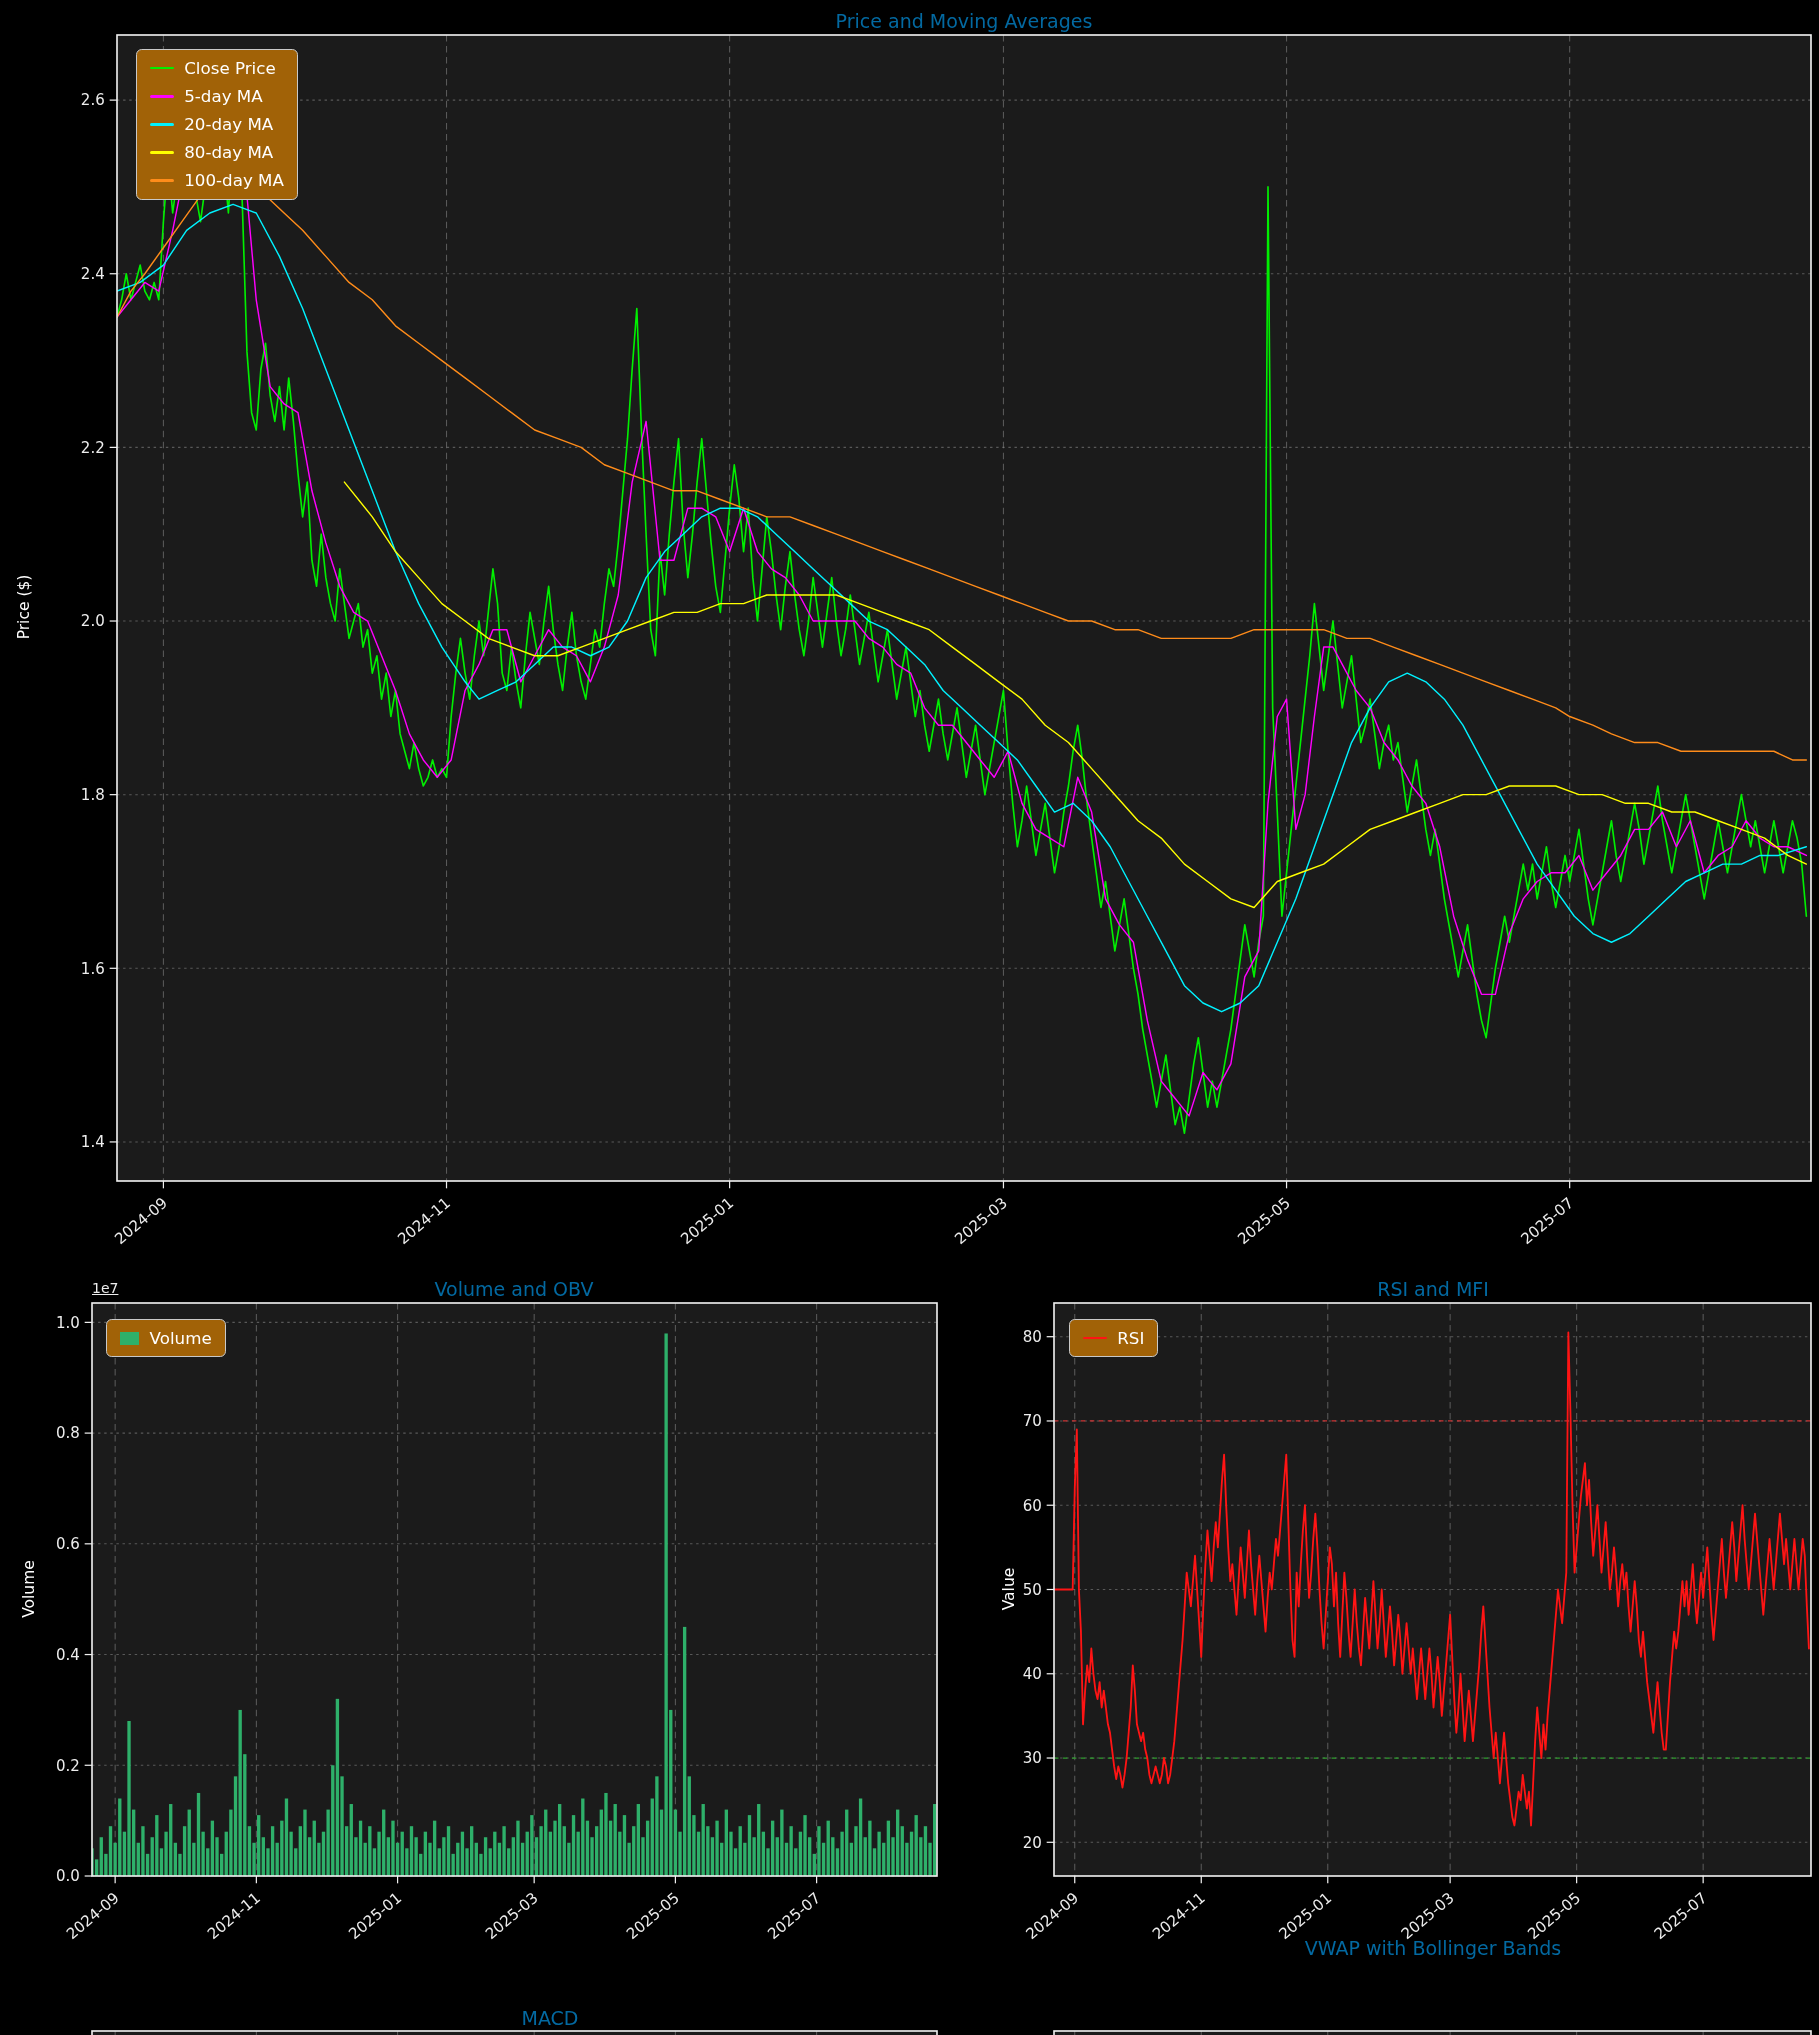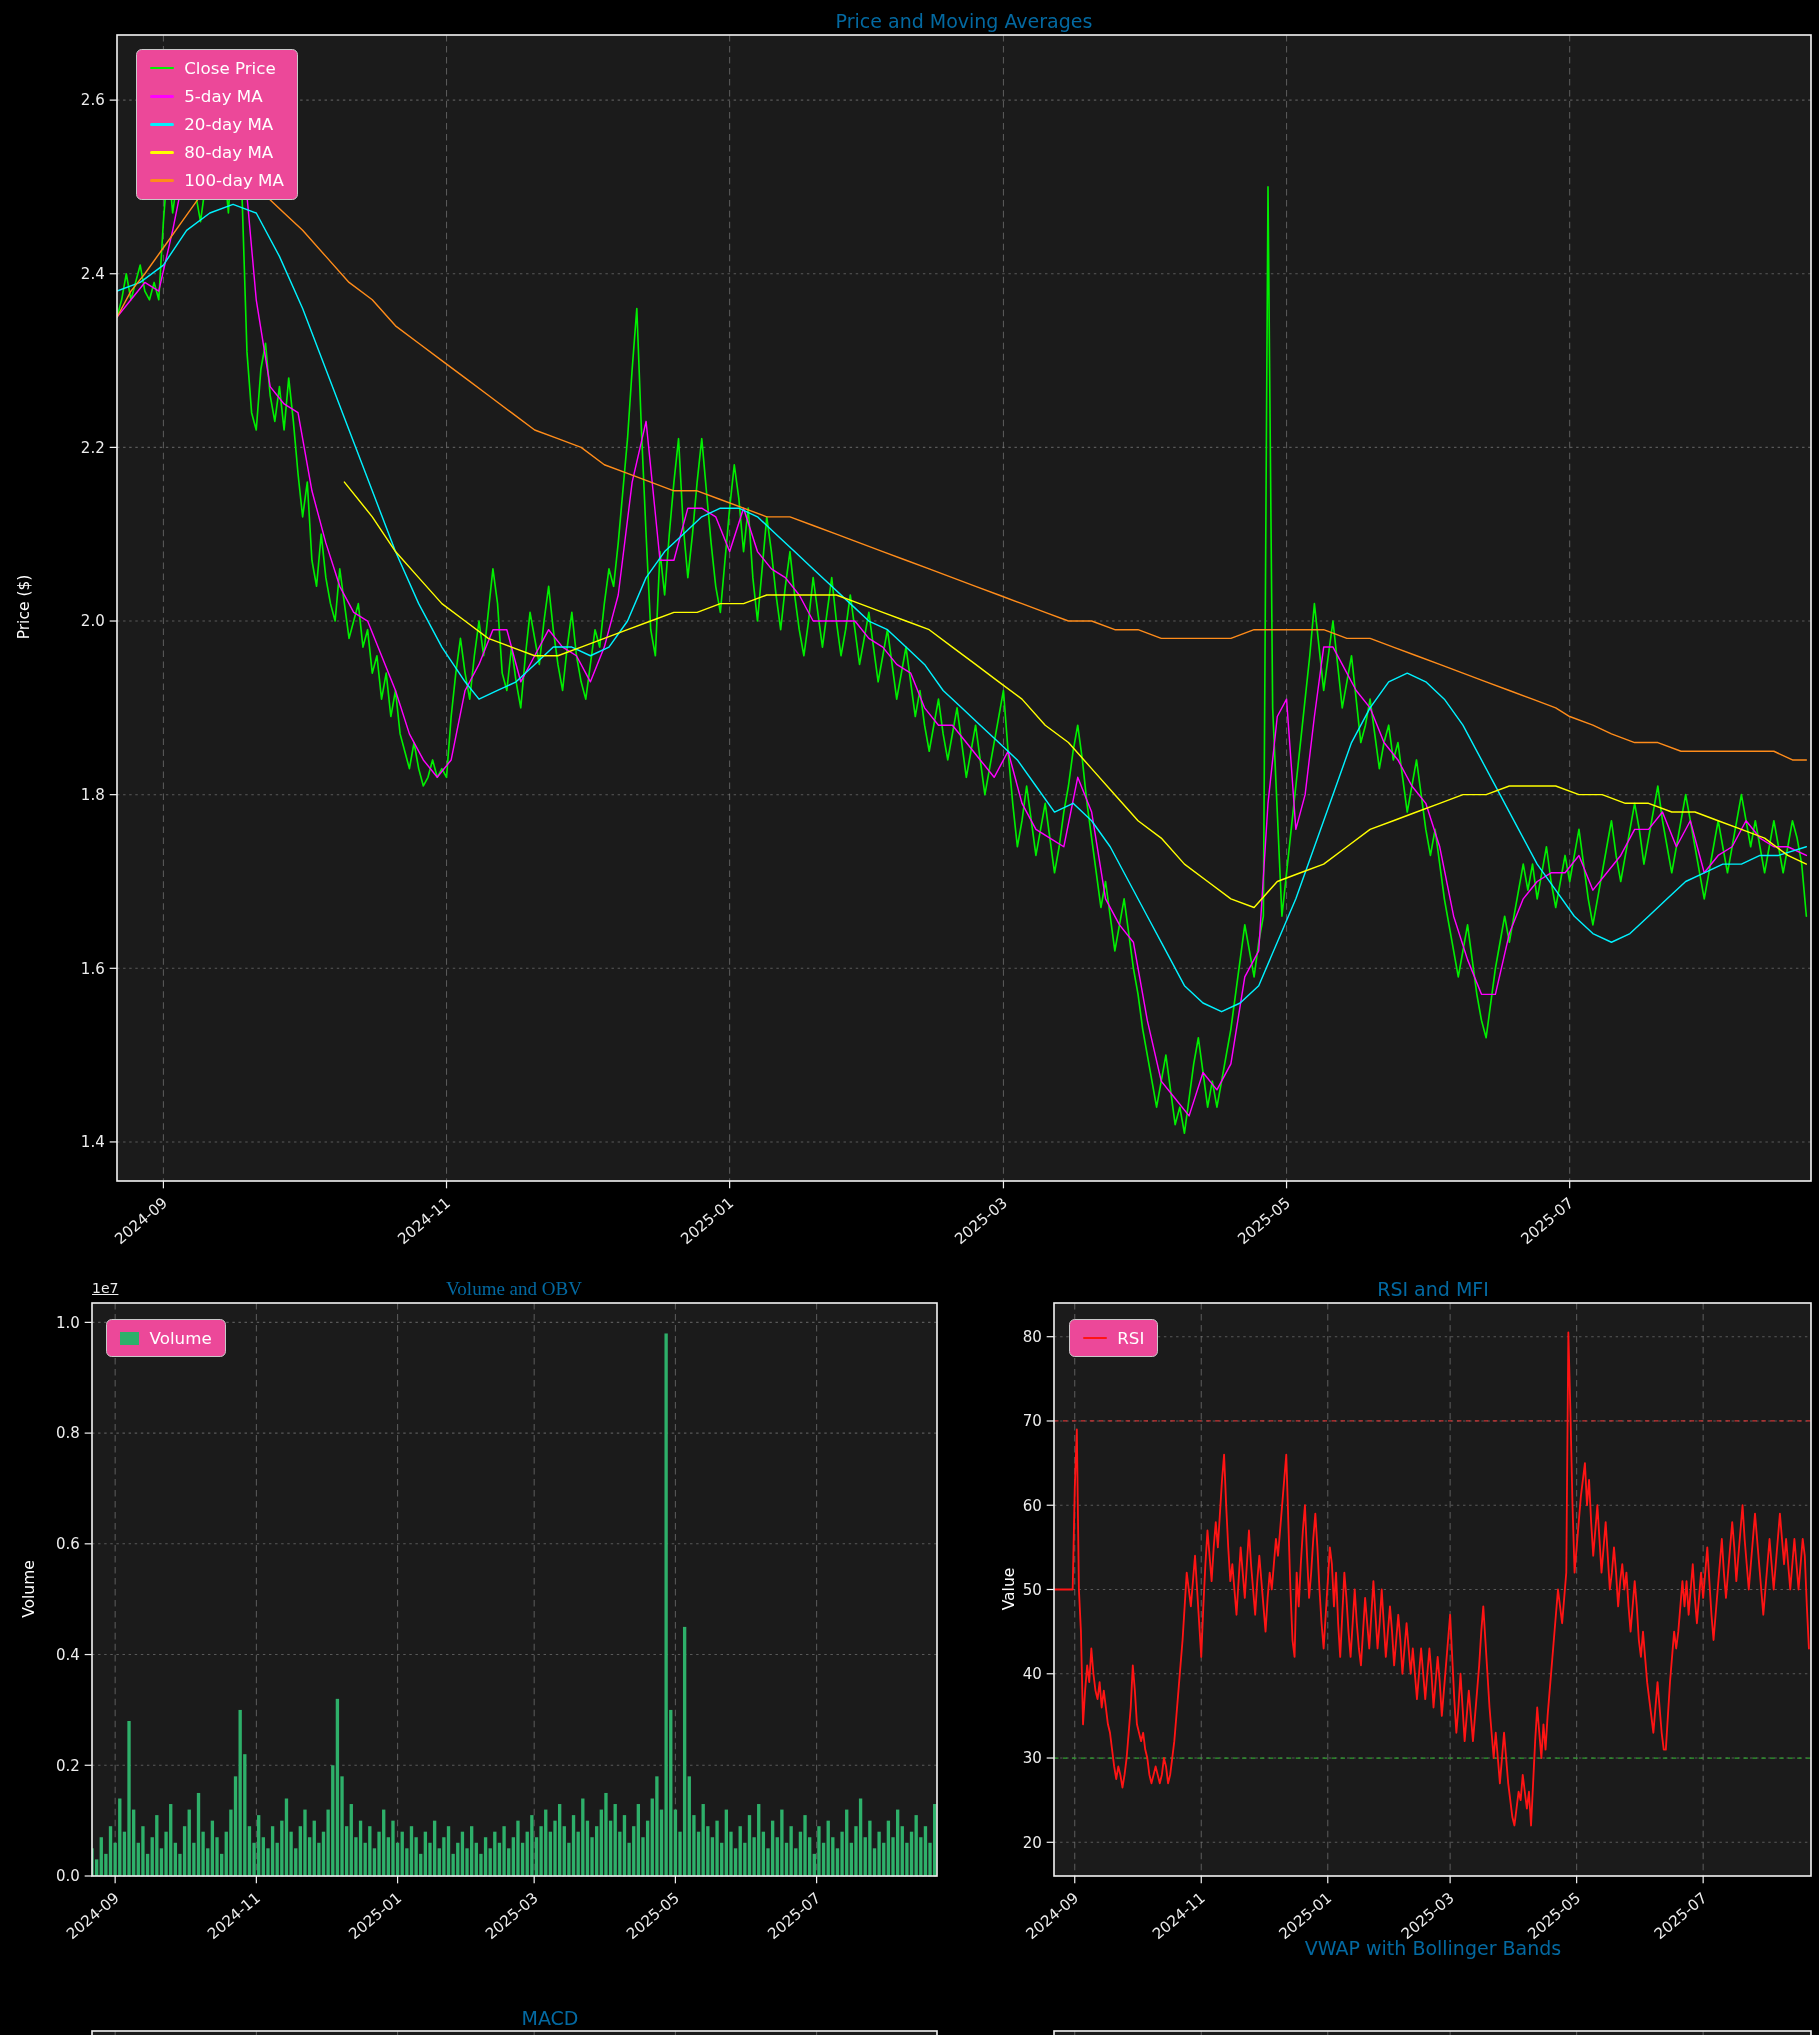--- a/index.html
+++ b/index.html
@@ -1,21 +1,21 @@
 <!DOCTYPE html>
 <html style="font-size:6.5px"><head>
 <meta charset="utf-8">
 <style>
   html,body{margin:0;padding:0;background:#000;width:1820px;height:2649px;position:relative;
     font-family:"DejaVu Sans","Liberation Sans",sans-serif;overflow:hidden;}
   .chart-title{position:absolute;color:#0369a1;font-size:19px;transform:translateX(-50%);white-space:nowrap;}
   .ylab{position:absolute;color:#fff;font-size:15.5px;transform:translate(-50%,-50%) rotate(-90deg);white-space:nowrap;}
   .offset-label{position:absolute;color:#ededed;font-size:14px;}
   svg.plot{position:absolute;overflow:visible;background:#1b1b1b;}
-  .legend{position:absolute;background:#ec4899;border:1.2px solid #c9c9c9;border-radius:5.7px;
+  .legend{position:absolute;background:#a16207;border:1.2px solid #c9c9c9;border-radius:5.7px;
     padding:8.1px 13px;display:flex;flex-direction:column;gap:8.1px;z-index:5;}
   .legend-item{display:flex;align-items:center;gap:10.6px;color:#fff;font-size:16.7px;white-space:nowrap;}
   .sw-line{width:23.6px;height:2.8px;border-radius:1.6px;flex:none;}
   .sw-rect{width:19px;height:13px;flex:none;}
 </style>
 </head>
 <body>
 
 <div class="chart-title" style="left:964px;top:10.2px;">Price and Moving Averages</div>
 <div class="ylab" style="left:23.6px;top:607px;">Price ($)</div>
@@ -65,21 +65,21 @@
     <line x1="0" y1="1439.4886363636363" x2="-18" y2="1439.4886363636363" stroke="#f0f0f0" stroke-width="3"></line>
     <text x="-30" y="1452.4886363636363" fill="#ededed" font-size="37" text-anchor="end">2.0</text>
     <line x1="0" y1="1012.9734848484843" x2="-18" y2="1012.9734848484843" stroke="#f0f0f0" stroke-width="3"></line>
     <text x="-30" y="1025.9734848484843" fill="#ededed" font-size="37" text-anchor="end">2.2</text>
     <line x1="0" y1="586.458333333333" x2="-18" y2="586.458333333333" stroke="#f0f0f0" stroke-width="3"></line>
     <text x="-30" y="599.458333333333" fill="#ededed" font-size="37" text-anchor="end">2.4</text>
     <line x1="0" y1="159.94318181818153" x2="-18" y2="159.94318181818153" stroke="#f0f0f0" stroke-width="3"></line>
     <text x="-30" y="172.94318181818153" fill="#ededed" font-size="37" text-anchor="end">2.6</text>
   </svg>
 
-<div class="chart-title" style="left:514px;top:1278px;font-family:Liberation Serif, serif;">Volume and OBV</div>
+<div class="chart-title" style="left:514px;top:1278px;">Volume and OBV</div>
 <div class="ylab" style="left:28.5px;top:1589px;">Volume</div>
 <div class="offset-label" style="left:92px;top:1280px;text-decoration:underline;">1e7</div>
 <svg class="plot" style="left:92px;top:1303px;width:845px;height:573px;" viewBox="0 0 2077 1407" preserveAspectRatio="none">
     <line x1="56.90410958904109" y1="0" x2="56.90410958904109" y2="1407" stroke="#8c8c8c" stroke-width="2.6" stroke-dasharray="16 11" opacity="0.55"></line>
     <line x1="404.0191780821918" y1="0" x2="404.0191780821918" y2="1407" stroke="#8c8c8c" stroke-width="2.6" stroke-dasharray="16 11" opacity="0.55"></line>
     <line x1="751.1342465753424" y1="0" x2="751.1342465753424" y2="1407" stroke="#8c8c8c" stroke-width="2.6" stroke-dasharray="16 11" opacity="0.55"></line>
     <line x1="1086.8684931506848" y1="0" x2="1086.8684931506848" y2="1407" stroke="#8c8c8c" stroke-width="2.6" stroke-dasharray="16 11" opacity="0.55"></line>
     <line x1="1433.9835616438356" y1="0" x2="1433.9835616438356" y2="1407" stroke="#8c8c8c" stroke-width="2.6" stroke-dasharray="16 11" opacity="0.55"></line>
     <line x1="1781.0986301369865" y1="0" x2="1781.0986301369865" y2="1407" stroke="#8c8c8c" stroke-width="2.6" stroke-dasharray="16 11" opacity="0.55"></line>
     <line x1="0" y1="1407" x2="2077" y2="1407" stroke="#8c8c8c" stroke-width="2.6" stroke-dasharray="6 9" opacity="0.55"></line>

